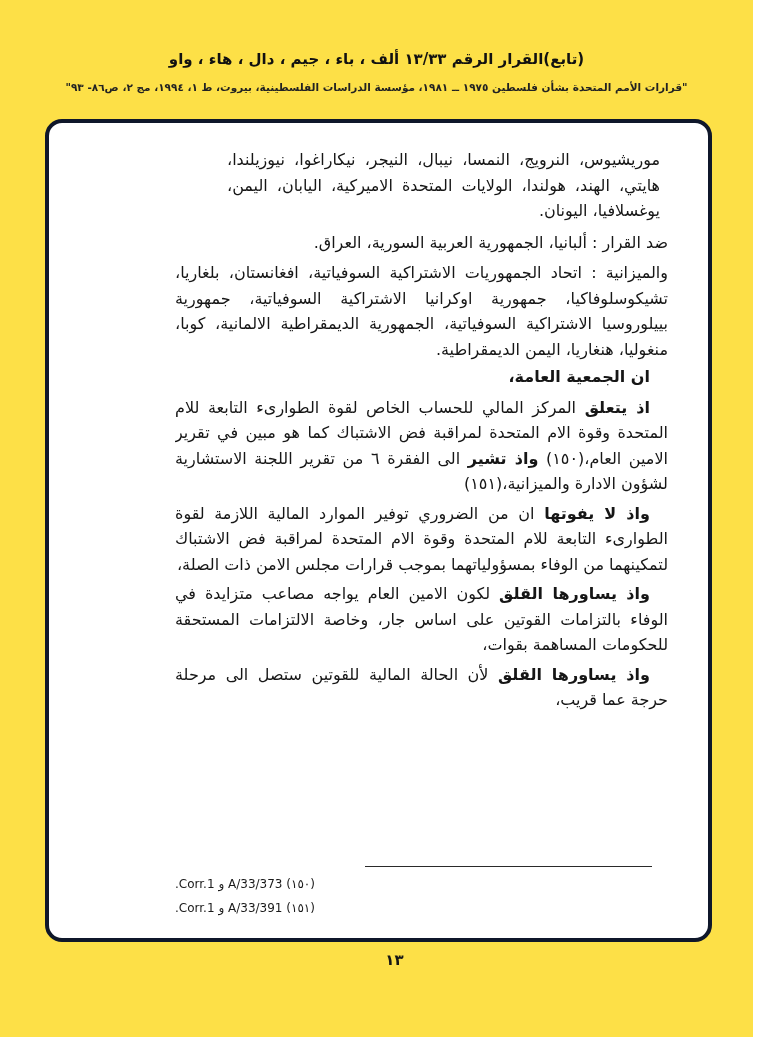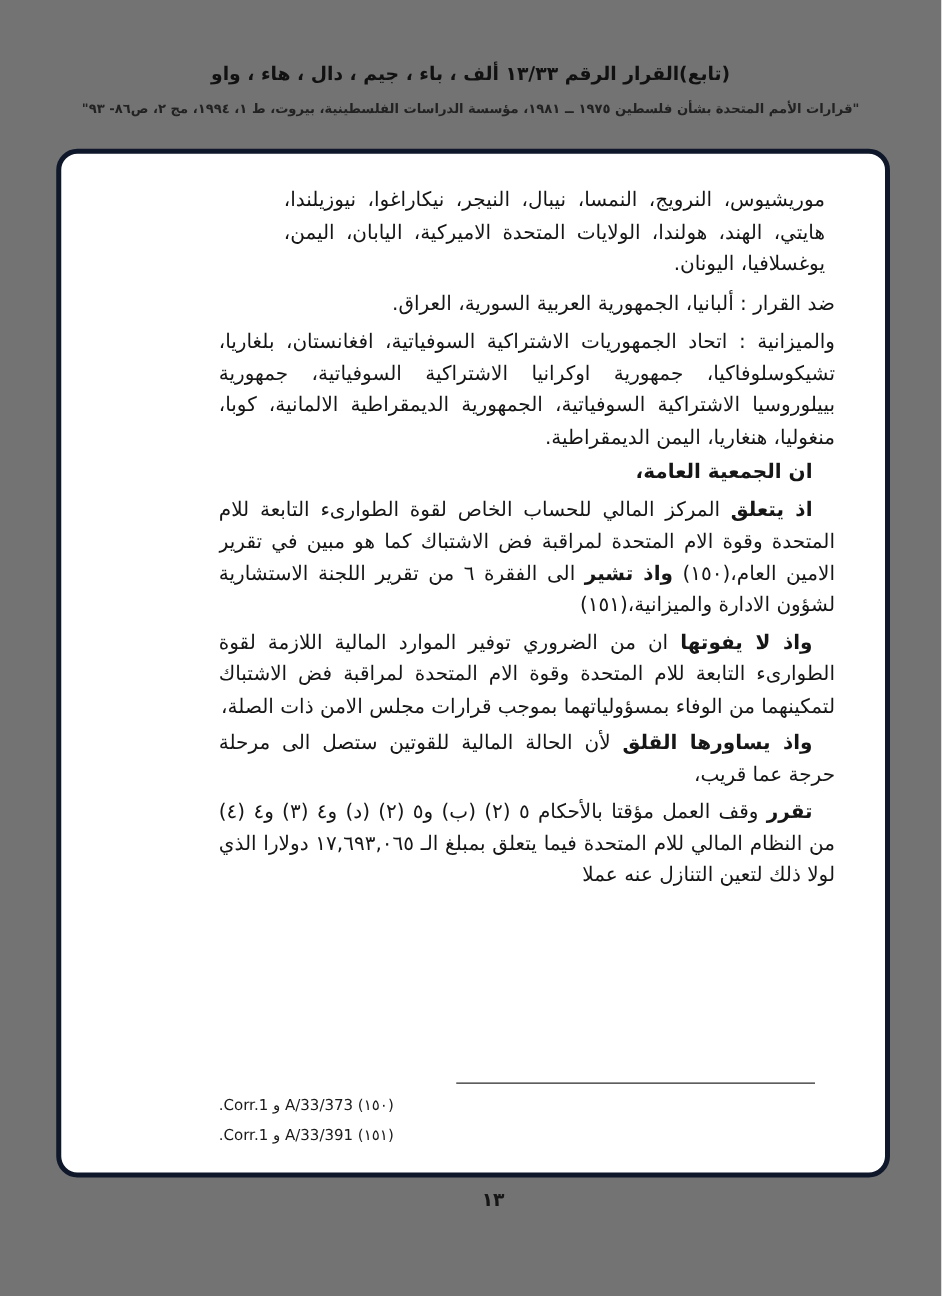--- a/index.html
+++ b/index.html
@@ -2,21 +2,21 @@
 <html lang="ar"><head>
 <meta charset="utf-8">
 <style>
   html, body { margin: 0; padding: 0; }
   body {
     width: 758px; height: 1037px;
     background: #ffffff;
     font-family: "DejaVu Sans", "Liberation Sans", sans-serif;
     color: #161616;
   }
-  .page { position: relative; width: 753px; height: 1037px; background: #737373; overflow: hidden; }
+  .page { position: relative; width: 753px; height: 1037px; background: #fde047; overflow: hidden; }
 
   .header { position: absolute; top: 50px; left: 0; width: 100%; text-align: center; direction: rtl; }
   .header-title { font-size: 15px; font-weight: 700; color: #111; }
   .header-source { font-size: 10.5px; font-weight: 700; margin-top: 13px; color: #222; }
 
   .green-box {
     position: absolute; left: 45px; top: 119px;
     width: 667px; height: 823px;
     border: 4px solid #0f172a; border-radius: 17px;
     background: #fff;
@@ -63,22 +63,22 @@
       <p class="vote-line"><span class="vote-label">ضد القرار :</span><span> ألبانيا، الجمهورية العربية السورية، العراق.</span></p>
 
       <p class="vote-line"><span class="vote-label">والميزانية :</span><span> اتحاد الجمهوريات الاشتراكية السوفياتية، افغانستان، بلغاريا، تشيكوسلوفاكيا، جمهورية اوكرانيا الاشتراكية السوفياتية، جمهورية بييلوروسيا الاشتراكية السوفياتية، الجمهورية الديمقراطية الالمانية، كوبا، منغوليا، هنغاريا، اليمن الديمقراطية.</span></p>
 
 
       <p class="preamble">ان الجمعية العامة،</p>
 
       <div>
           <p class="para"><span class="b">اذ يتعلق</span><span> المركز المالي للحساب الخاص لقوة الطوارىء التابعة للام المتحدة وقوة الام المتحدة لمراقبة فض الاشتباك كما هو مبين في تقرير الامين العام،(١٥٠) </span><span class="b">واذ تشير</span><span> الى الفقرة ٦ من تقرير اللجنة الاستشارية لشؤون الادارة والميزانية،(١٥١)</span></p>
           <p class="para"><span class="b">واذ لا يفوتها</span><span> ان من الضروري توفير الموارد المالية اللازمة لقوة الطوارىء التابعة للام المتحدة وقوة الام المتحدة لمراقبة فض الاشتباك لتمكينهما من الوفاء بمسؤولياتهما بموجب قرارات مجلس الامن ذات الصلة،</span></p>
+          <p class="para"><span class="b">واذ يساورها القلق</span><span> لكون الامين العام يواجه مصاعب متزايدة في الوفاء بالتزامات القوتين على اساس جار، وخاصة الالتزامات المستحقة للحكومات المساهمة بقوات،</span></p>
           <p class="para"><span class="b">واذ يساورها القلق</span><span> لأن الحالة المالية للقوتين ستصل الى مرحلة حرجة عما قريب،</span></p>
-          <p class="para"><span class="b">تقرر</span><span> وقف العمل مؤقتا بالأحكام ٥ (٢) (ب) و٥ (٢) (د) و٤ (٣) و٤ (٤) من النظام المالي للام المتحدة فيما يتعلق بمبلغ الـ ١٧,٦٩٣,٠٦٥ دولارا الذي لولا ذلك لتعين التنازل عنه عملا</span></p>
         </div>
 
     </div>
 
     <div class="footnotes">
       <div class="fn-divider"></div>
       <div class="footnote">(١٥٠) A/33/373 و Corr.1.</div>
       <div class="footnote">(١٥١) A/33/391 و Corr.1.</div>
     </div>
   </div>

